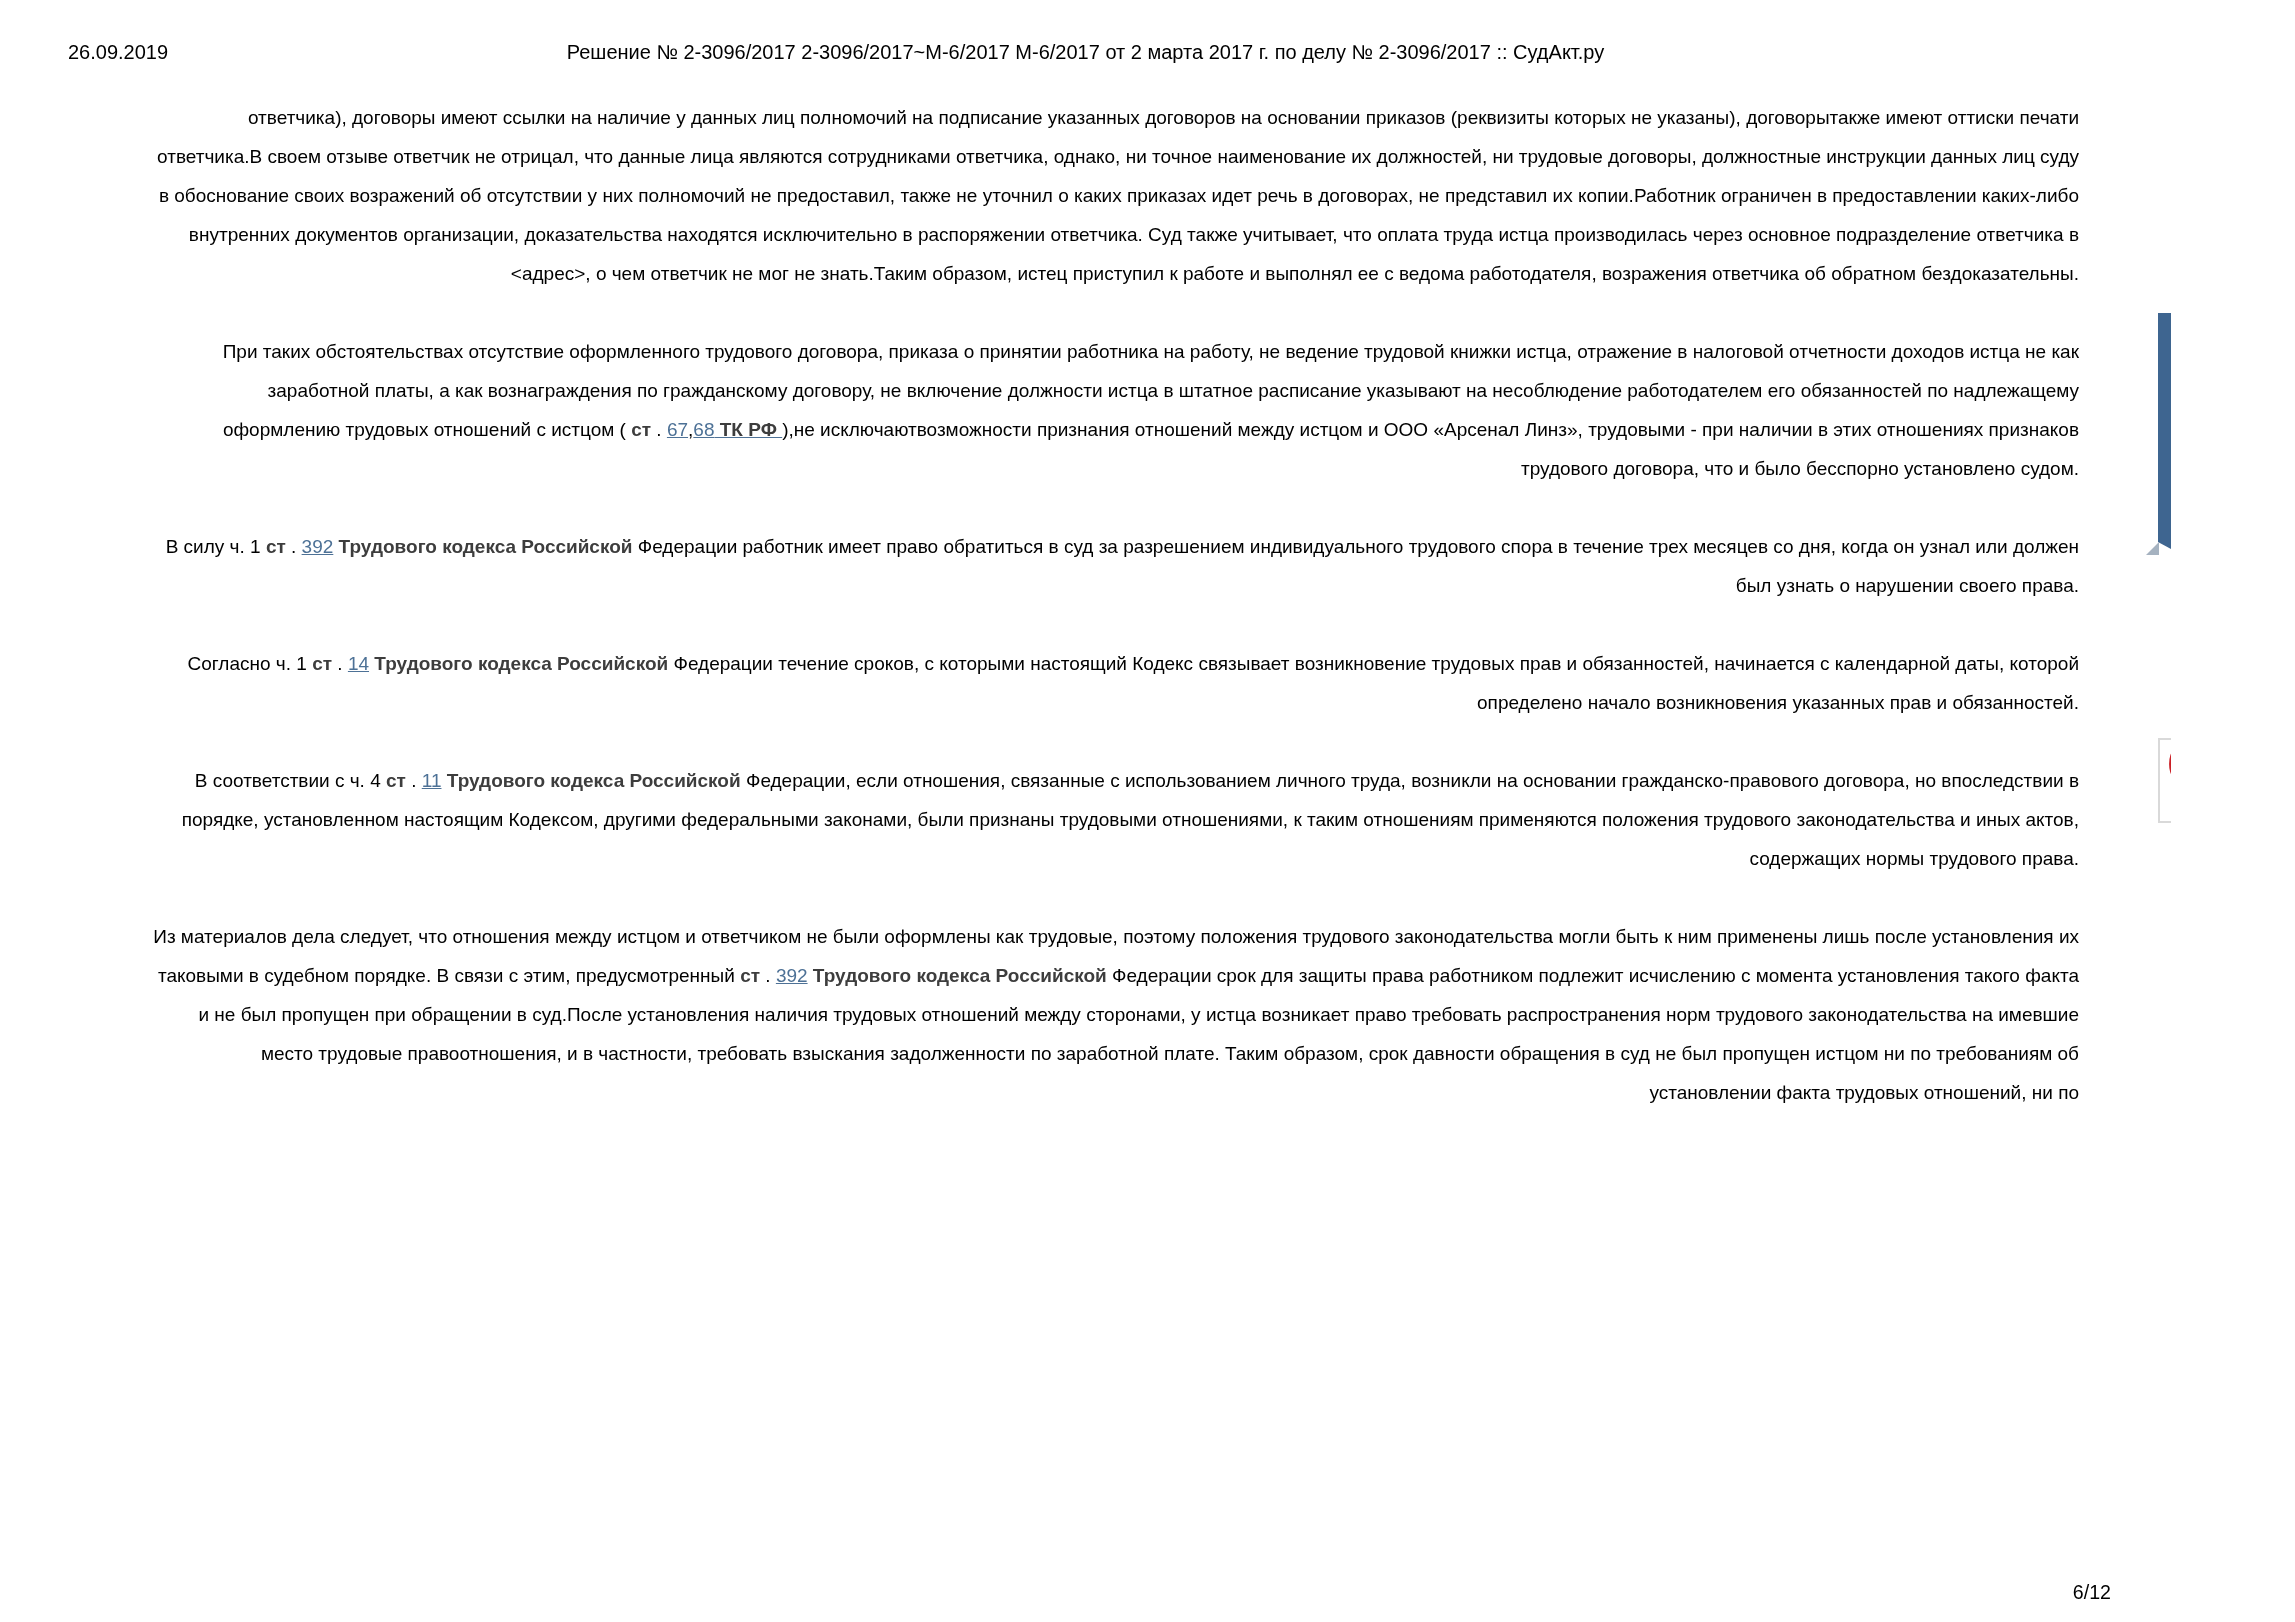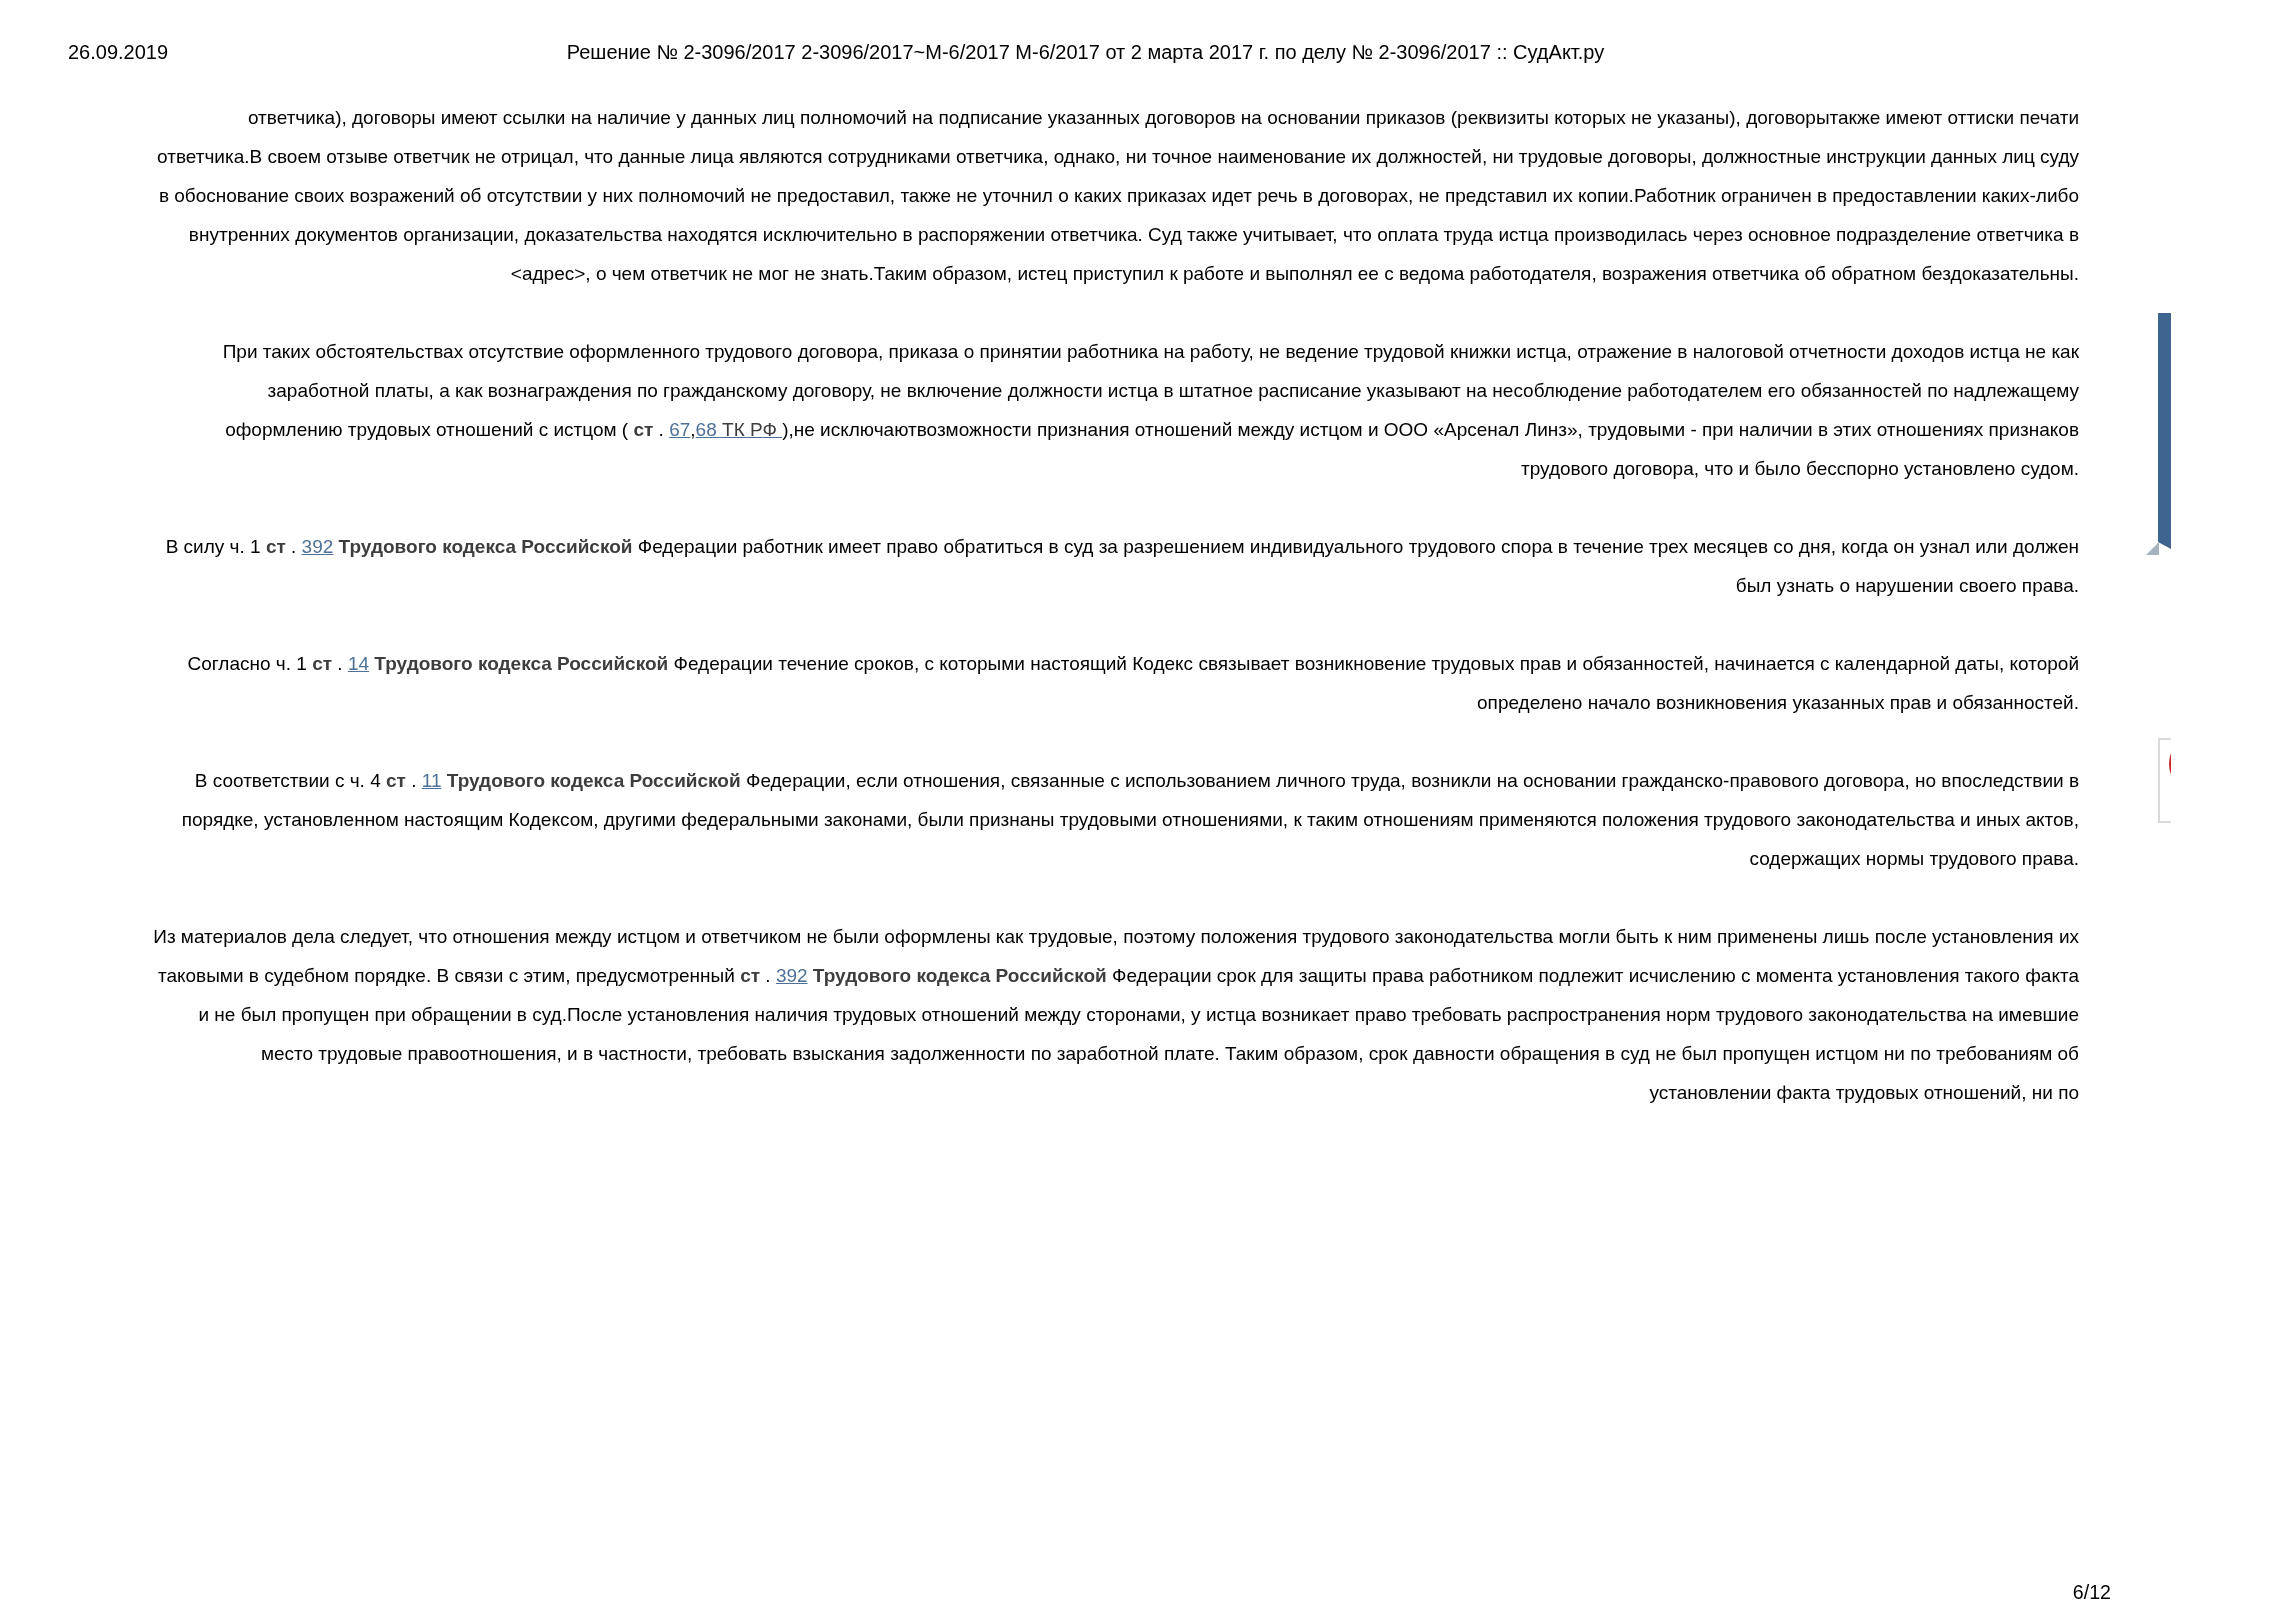--- a/index.html
+++ b/index.html
@@ -44,21 +44,21 @@
   .content p.para { margin: 0 0 39px 0; padding: 0; }
   .seg-n  { color: #000; }
   .seg-b  { color: var(--bold-color, #3d3d3d); font-weight: bold; }
   .seg-l  {
     color: var(--link-color, #4d7196);
     text-decoration: underline;
     text-decoration-color: var(--link-color, #4d7196);
     cursor: pointer;
   }
   .seg-lb {
-    color: var(--bold-color, #3d3d3d); font-weight: normal;
+    color: var(--bold-color, #3d3d3d); font-weight: bold;
     text-decoration: underline;
     text-decoration-color: var(--link-color, #4d7196);
     cursor: pointer;
   }
 
   
   .feedback-tab {
     position: absolute; left: 2158px; top: 313px;
     width: 62px; height: 262px;
     background: var(--tab-bg, #3e6590);

